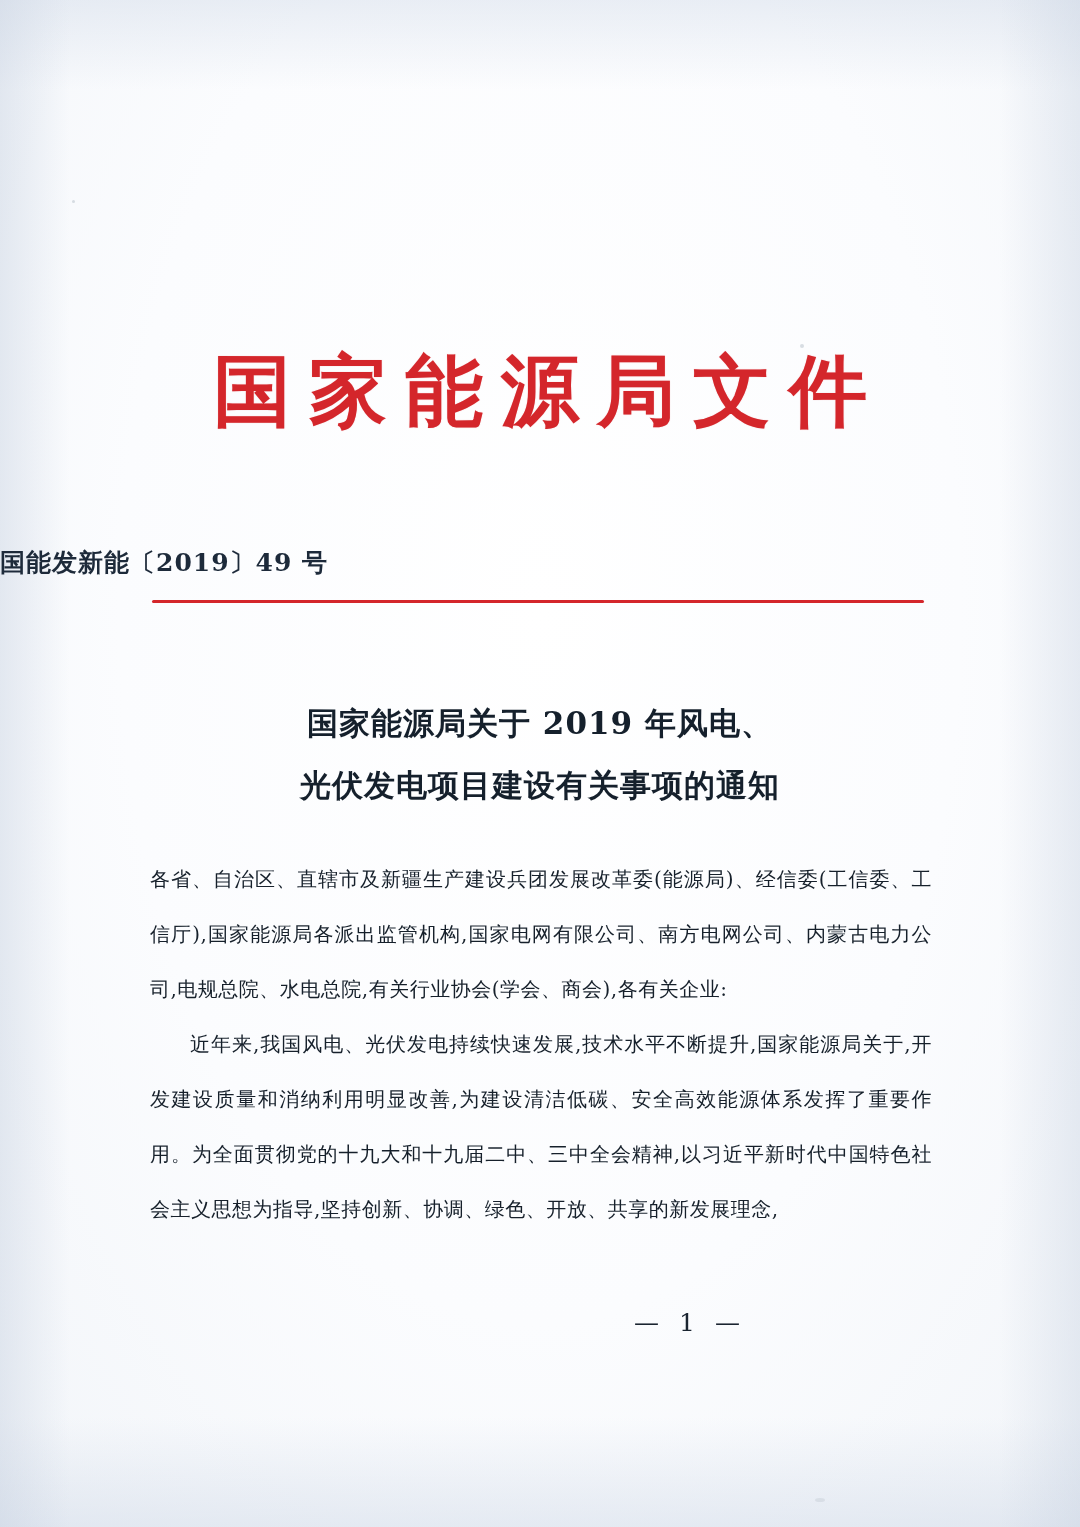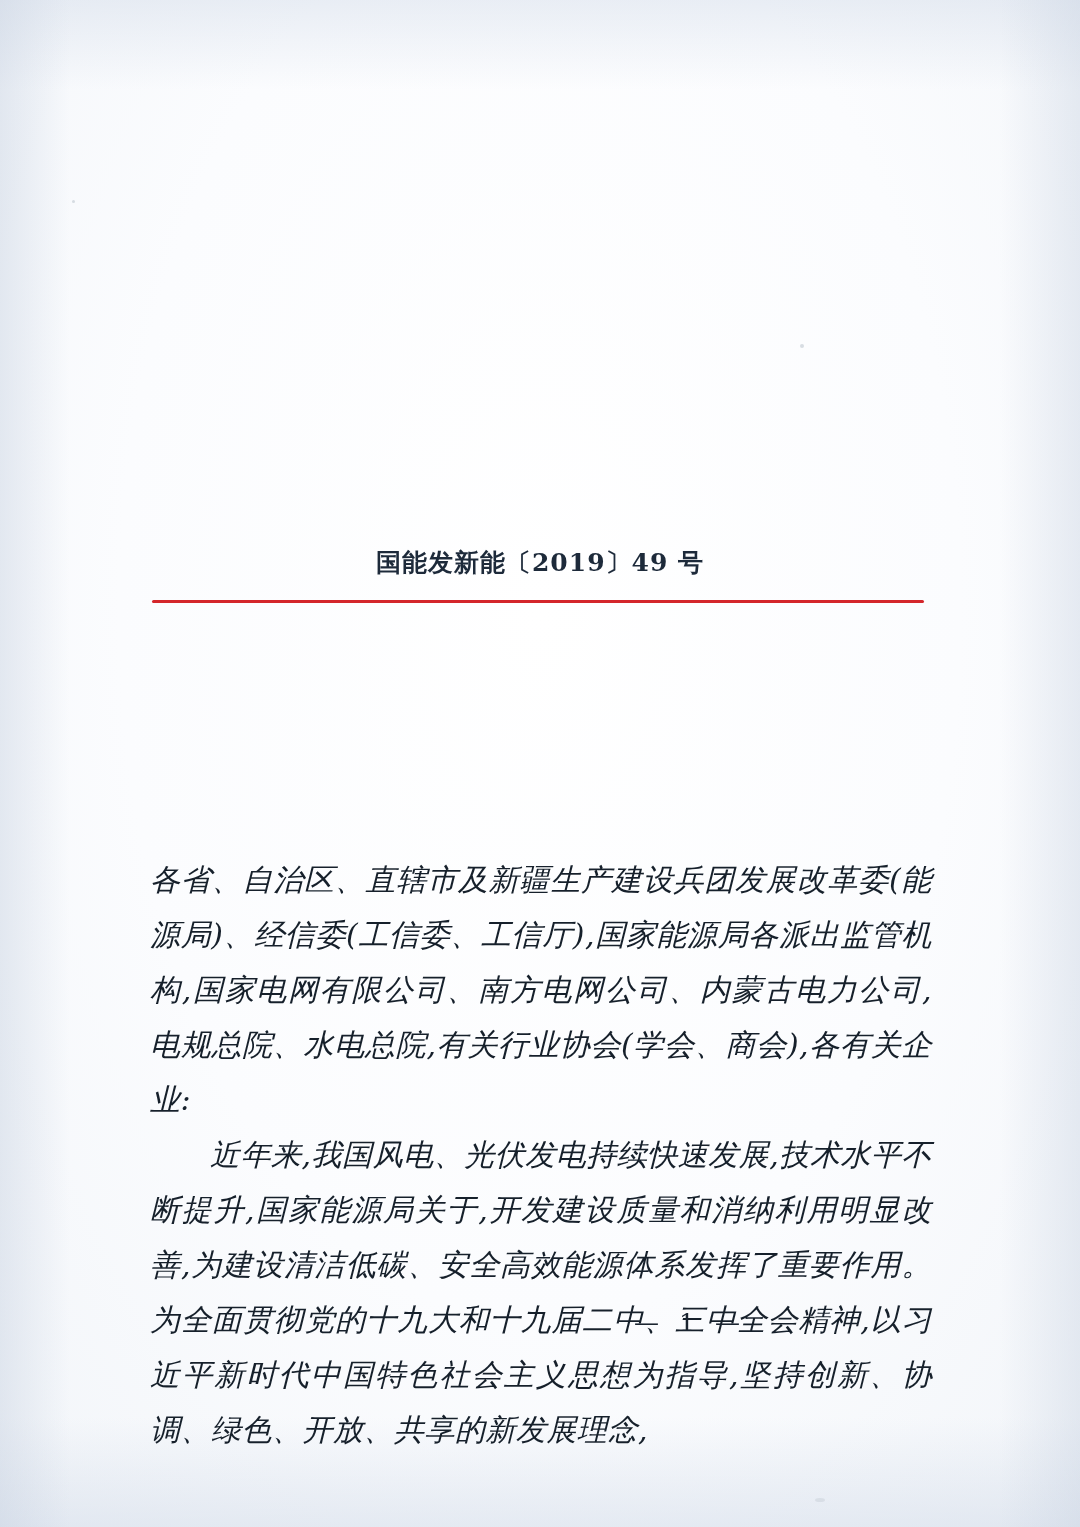--- a/index.html
+++ b/index.html
@@ -60,21 +60,20 @@
     line-height: 1;
     text-shadow: 0 0 1px rgba(212,38,43,0.35);
   }
 
   
   .doc-number {
     position: absolute;
     left: 0;
     top: 546px;
     width: 1080px;
-    text-align: center;
     color: #1d2a3a;
     font-size: 25px;
     font-weight: bold;
     letter-spacing: 1px;
     font-family: "DejaVu Serif", "Liberation Serif", serif;
   }
 
   
   .red-rule {
     position: absolute;
@@ -103,25 +102,24 @@
   .doc-title .tline { display: block; }
 
   
   .body-text {
     position: absolute;
     left: 150px;
     top: 852px;
     width: 782px;
     color: #16202b;
     font-family: "DejaVu Serif", "Liberation Serif", serif;
-    font-size: 30px;
+    font-size: 20px;
     line-height: 55px;
     letter-spacing: 0.5px;
     text-align: justify;
-    font-style: italic;
   }
   .body-text p {
     margin: 0;
   }
   .body-text p.indent {
     text-indent: 2em;
   }
 
   
   .page-number {
@@ -146,25 +144,30 @@
     opacity: 0.55;
     pointer-events: none;
   }
 </style>
 </head>
 <body>
 
 <div class="page">
   <div class="content">
 
+    <div class="masthead">国家能源局文件</div>
 
     <div class="doc-number">国能发新能〔2019〕49 号</div>
 
     <div class="red-rule"></div>
 
+    <div class="doc-title">
+      <span class="tline">国家能源局关于 2019 年风电、</span>
+      <span class="tline">光伏发电项目建设有关事项的通知</span>
+    </div>
 
     <div class="body-text">
       <p>各省、自治区、直辖市及新疆生产建设兵团发展改革委(能源局)、经信委(工信委、工信厅),国家能源局各派出监管机构,国家电网有限公司、南方电网公司、内蒙古电力公司,电规总院、水电总院,有关行业协会(学会、商会),各有关企业:</p>
       <p class="indent">近年来,我国风电、光伏发电持续快速发展,技术水平不断提升,国家能源局关于,开发建设质量和消纳利用明显改善,为建设清洁低碳、安全高效能源体系发挥了重要作用。为全面贯彻党的十九大和十九届二中、三中全会精神,以习近平新时代中国特色社会主义思想为指导,坚持创新、协调、绿色、开放、共享的新发展理念,</p>
     </div>
 
     <div class="page-number">— 1 —</div>
 
     <span class="speck" style="left:800px; top:344px; width:4px; height:4px;"></span>
     <span class="speck" style="left:72px; top:200px; width:3px; height:3px;"></span>

